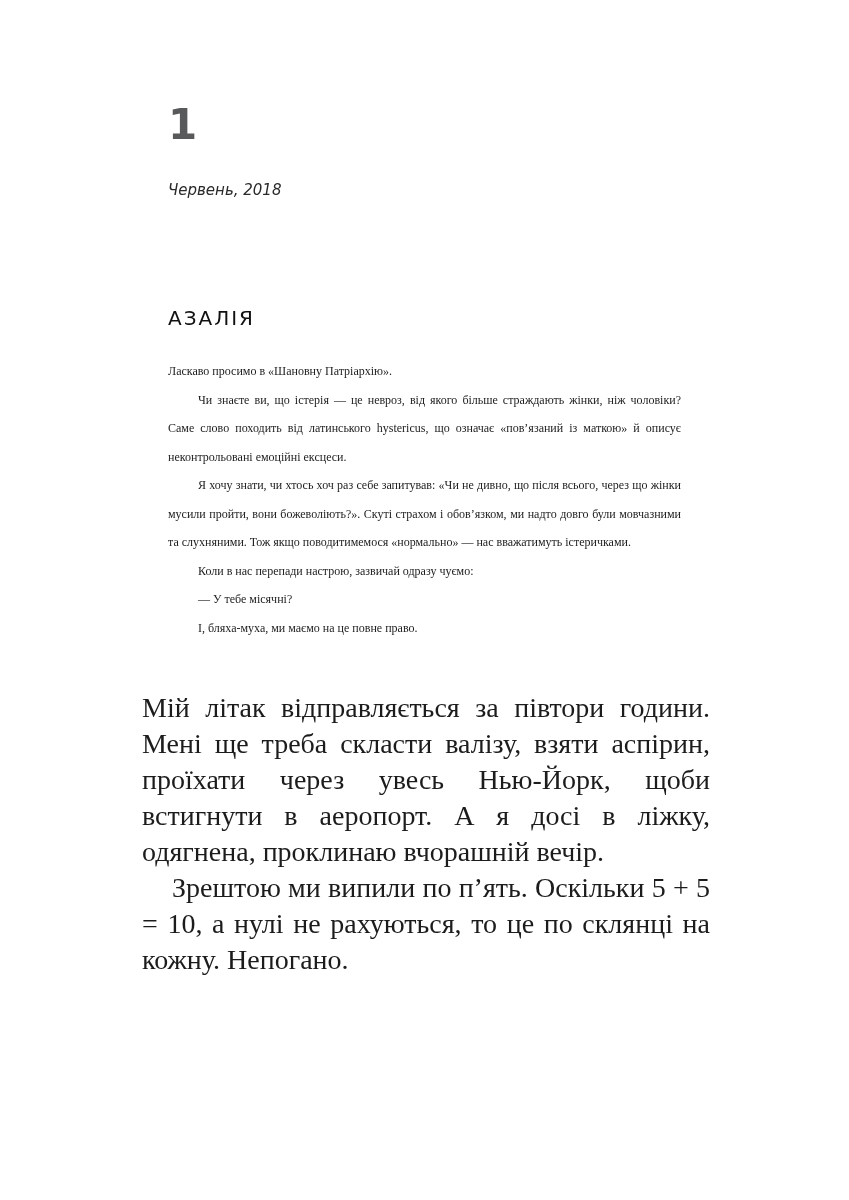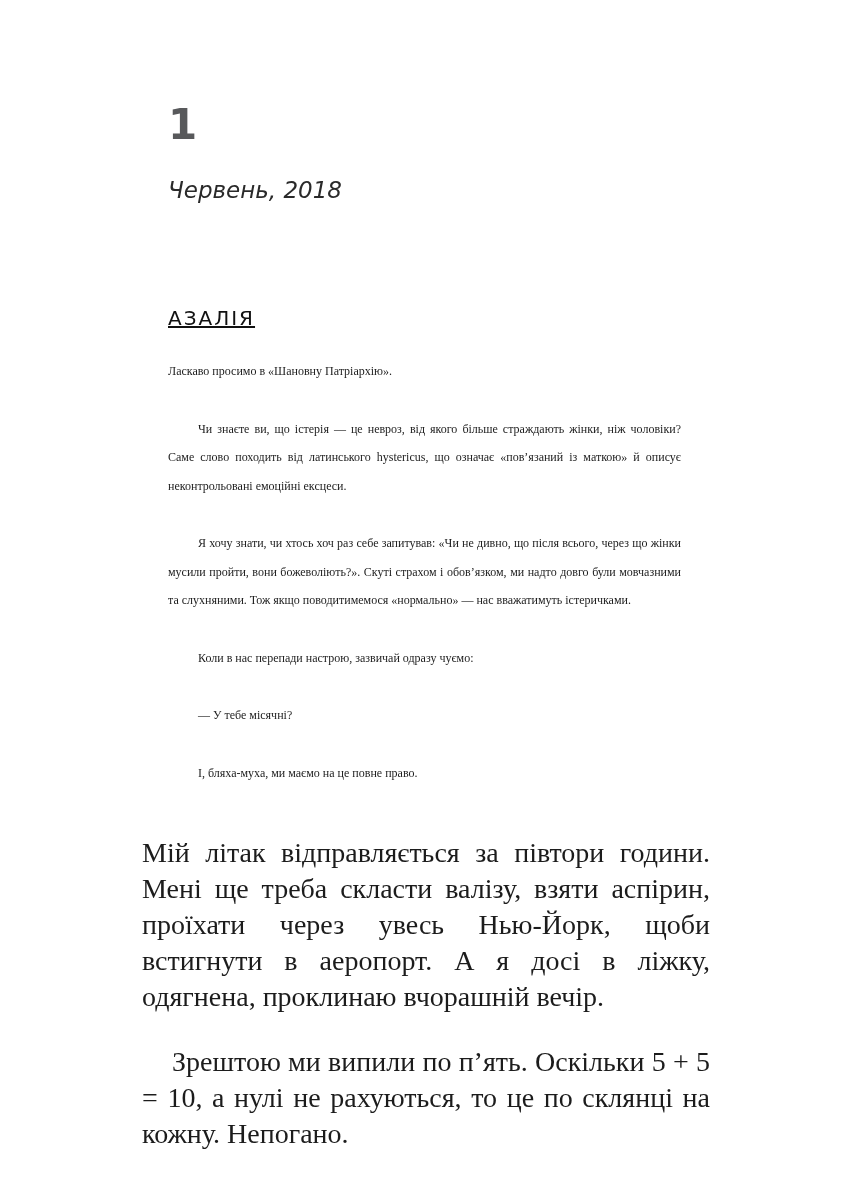--- a/index.html
+++ b/index.html
@@ -26,33 +26,32 @@
     font-family: "DejaVu Sans", sans-serif;
     font-weight: 700;
     font-size: 42px;
     line-height: 44px;
     letter-spacing: 0;
   }
   .date-line {
     margin: 28px 0 0 26px;
     font-family: "DejaVu Sans", sans-serif;
     font-style: italic;
-    font-size: 23px;
+    font-size: 15px;
     line-height: 30px;
     color: #2a2a2a;
   }
   .section-title {
     margin: 100px 0 0 26px;
     font-family: "DejaVu Sans", sans-serif;
     font-weight: 500;
     font-size: 20px;
     line-height: 26px;
     letter-spacing: 2px;
     color: #111111;
-    text-decoration: underline;
   }
   .epigraph {
     margin: 26px 0 0 26px;
     width: 513px;
     font-size: 12px;
     line-height: 28.5px;
     text-align: justify;
   }
   .body-text {
     margin-top: 48px;
@@ -60,21 +59,20 @@
     font-size: 28px;
     line-height: 36px;
     text-align: justify;
   }
   .para {
     margin: 0;
     padding: 0;
   }
   .para.indent {
     text-indent: 30px;
-    margin-top: 29px;
   }
 </style>
 </head>
 <body>
 
 <div class="page" style="background: rgb(255, 255, 255);">
   <div class="content">
 
     <div class="chapter-number" style="color: rgb(88, 89, 91);">1</div>
 

